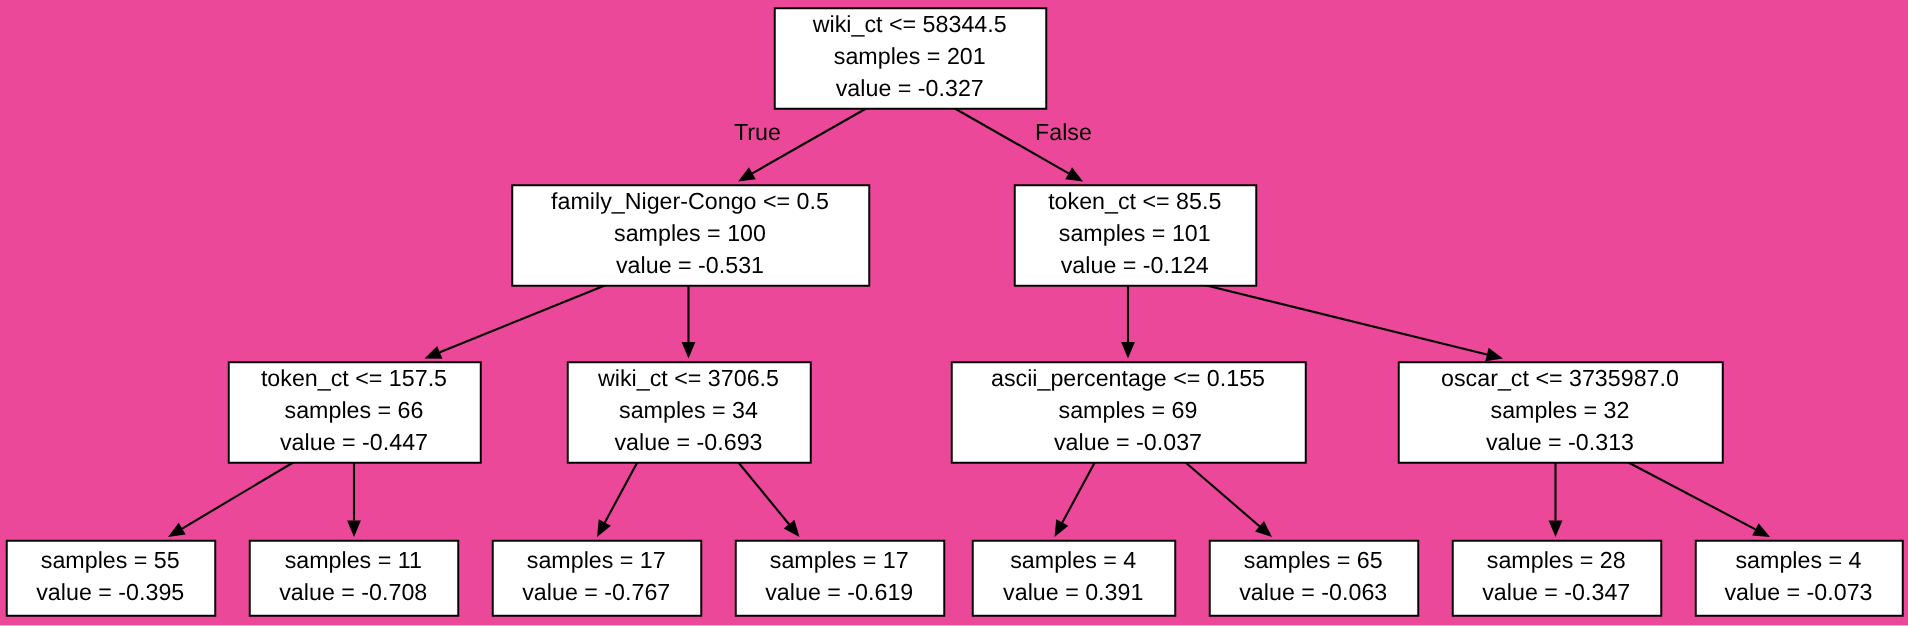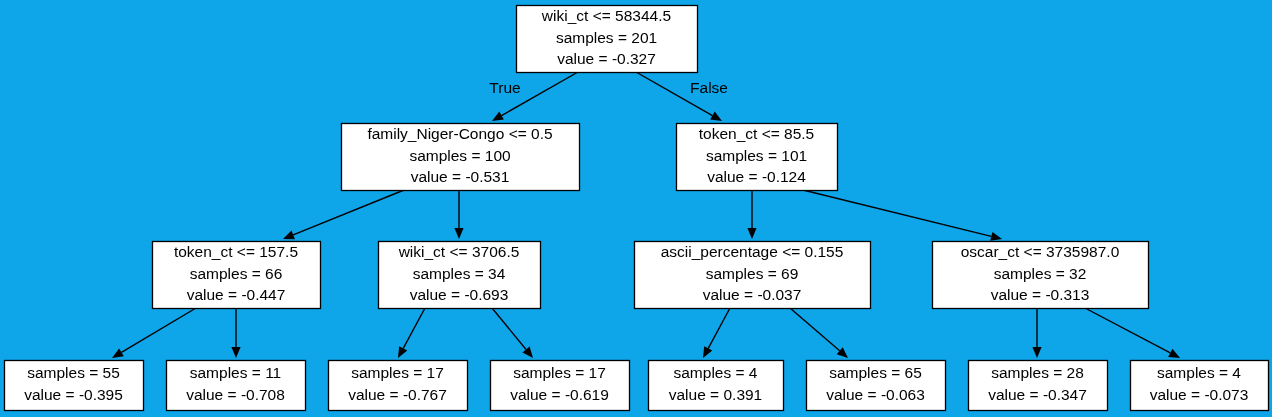--- a/index.html
+++ b/index.html
@@ -4,21 +4,21 @@
 <style>
   html, body {
     margin: 0;
     padding: 0;
     background: #ffffff;
   }
   #tree-canvas {
     position: relative;
     width: 1272px;
     height: 417px;
-    background: #0ea5e9;
+    background: #ec4899;
     font-family: "Liberation Sans", sans-serif;
     overflow: hidden;
   }
   svg.tree-svg {
     position: absolute;
     left: 0;
     top: 0;
     width: 1272px;
     height: 417px;
   }

